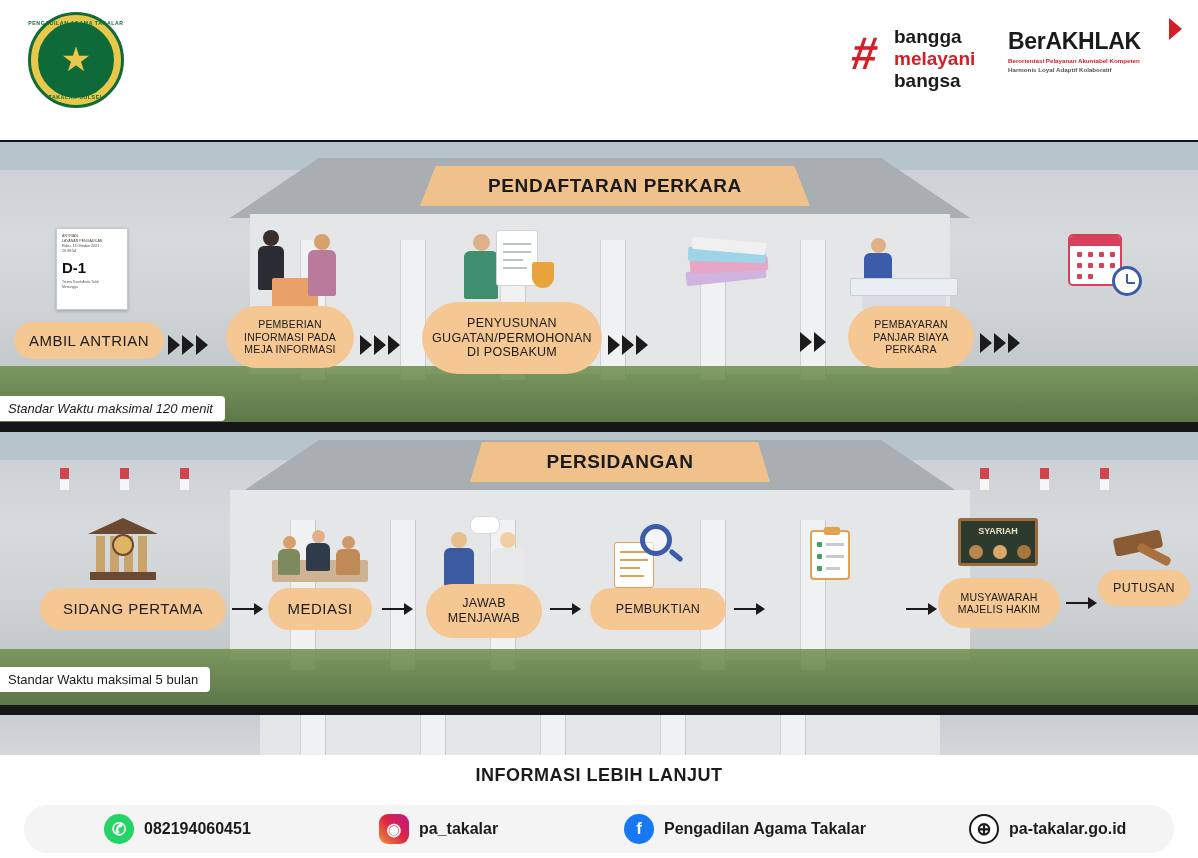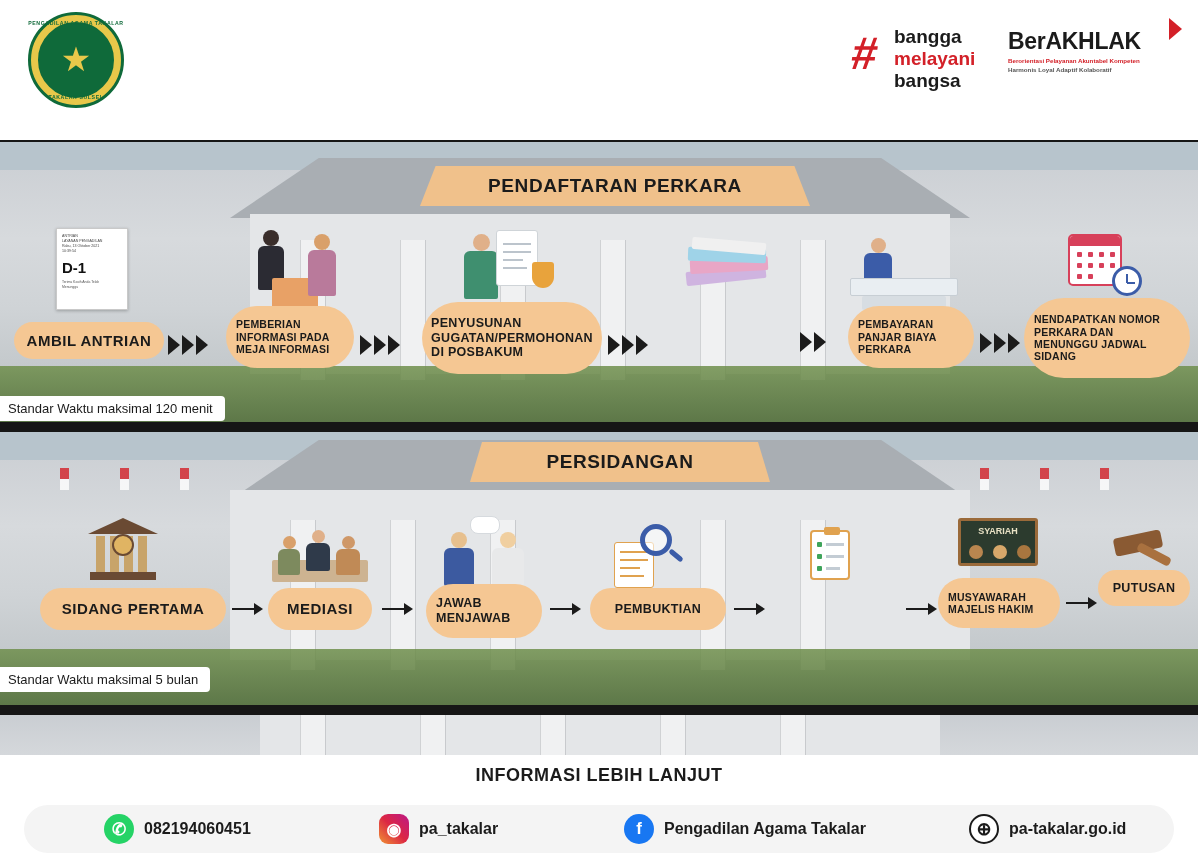--- a/index.html
+++ b/index.html
@@ -143,22 +143,22 @@
     display: flex; align-items: center; justify-content: center;
     color: #1b1b1b; font-weight: bold; font-size: 19px; letter-spacing: .6px;
     clip-path: polygon(4% 0%, 96% 0%, 100% 100%, 0% 100%);
   }
   .banner-1 { left: 420px; top: 166px; width: 390px; }
   .banner-2 { left: 470px; top: 442px; width: 300px; }
 
   
   .pill {
     position: absolute; background: #f5c793; border-radius: 999px;
-    display: flex; align-items: center; justify-content: center; text-align: left;
-    color: #1b1b1b; font-weight: bold; line-height: 1.18; z-index: 9;
+    display: flex; align-items: center; justify-content: center; text-align: center;
+    color: #1b1b1b; font-weight: normal; line-height: 1.18; z-index: 9;
     padding: 6px 10px;
   }
   .pill.small { font-size: 10.5px; letter-spacing: .2px; }
   .pill.med   { font-size: 12.5px; letter-spacing: .3px; }
   .pill.big   { font-size: 15px; letter-spacing: .5px; }
 
   
   .chevrons {
     position: absolute; z-index: 9; display: flex; gap: 2px; align-items: center;
   }
@@ -177,21 +177,21 @@
     border-left: 9px solid #1b1b1b;
   }
 
   
   .timebox {
     position: absolute; left: 0; z-index: 10;
     background: #ffffff; color: #1b1b1b;
     font-size: 13px; padding: 5px 12px 5px 8px;
     border-radius: 0 4px 4px 0;
   }
-  .time-1 { top: 396px; }
+  .time-1 { top: 396px; font-style: italic; }
   .time-2 { top: 667px; }
 
   
   .ill { position: absolute; z-index: 9; }
 
   .queue-ticket {
     width: 72px; height: 82px; background: #ffffff; border: 1px solid #c9c9c9;
     box-shadow: 0 1px 3px rgba(0,0,0,.25); padding: 5px;
   }
   .queue-ticket .t1 { font-size: 3.6px; color: #444; line-height: 5px; }
@@ -496,21 +496,20 @@
       <div class="chev"></div>
     </div>
 
   <div class="pill small" style="left:848px; top:306px; width:126px; height:62px;">PEMBAYARAN PANJAR BIAYA PERKARA</div>
   <div class="chevrons" style="left:980px; top:333px;">
       <div class="chev"></div>
       <div class="chev"></div>
       <div class="chev"></div>
     </div>
 
-  <div class="pill small" style="left:1024px; top:298px; width:166px; height:80px;">NENDAPATKAN NOMOR PERKARA DAN MENUNGGU JADWAL SIDANG</div>
 
   <div class="timebox time-1">Standar Waktu maksimal 120 menit</div>
 
   <div class="banner banner-2">PERSIDANGAN</div>
 
   <div class="ill bank-icon" style="left:88px; top:518px;">
     <div class="roof"></div>
     <div class="col" style="left:8px;"></div>
       <div class="col" style="left:22px;"></div>
     <div class="col" style="left:36px;"></div>

